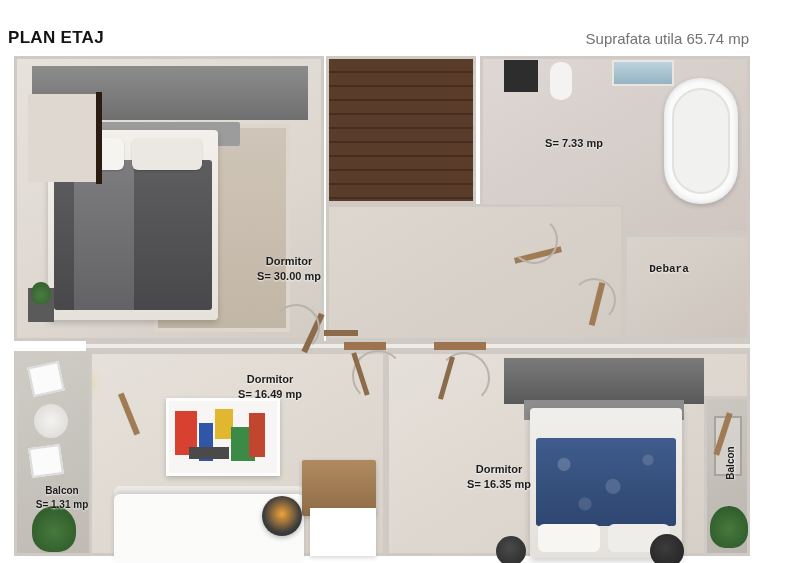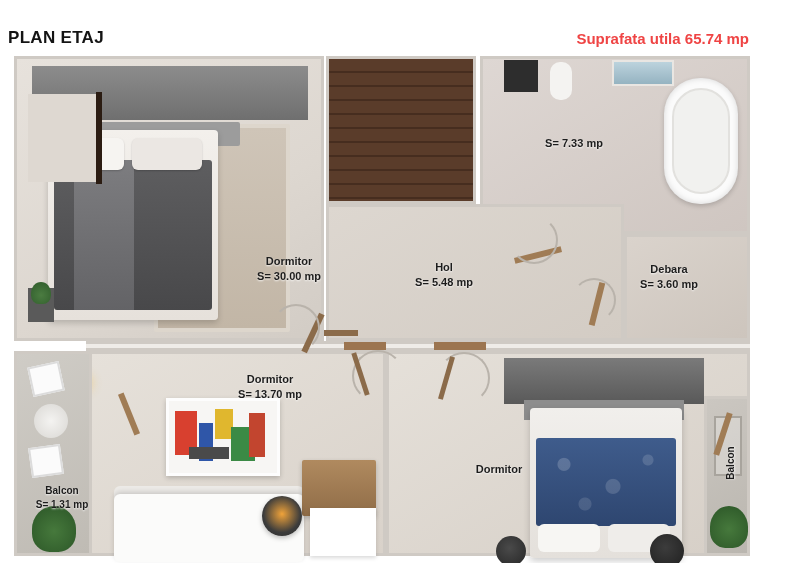--- a/index.html
+++ b/index.html
@@ -30,22 +30,22 @@
     font-weight: bold;
     color: #141414;
     letter-spacing: 0.3px;
     text-align: right;
   }
   .area-title {
     position: absolute;
     right: 45px;
     top: 30px;
     font-size: 15px;
-    font-weight: bold;
-    color: #ef4444;
+    font-weight: normal;
+    color: #737373;
     white-space: nowrap;
   }
 
   
   .plan {
     position: absolute;
     left: 0;
     top: 52px;
     width: 794px;
     height: 511px;
@@ -565,37 +565,33 @@
 
     <div class="label" style="left:200px; top:198px; width:150px;">
       <span class="nm">Dormitor</span>
       <span class="ar">S= 30.00 mp</span>
     </div>
 
     <div class="label" style="left:495px; top:80px; width:130px;">
       <span class="ar">S= 7.33 mp</span>
     </div>
 
-    <div class="label" style="left:370px; top:204px; width:120px;">
-      <span class="nm">Hol</span>
-      <span class="ar">S= 5.48 mp</span>
-    </div>
-
-    <div class="label" style="left:590px; top:206px; width:130px;">
+
+    <div class="label" style="left:590px; top:206px; width:130px;font-family:Liberation Mono, monospace;">
       <span class="nm">Debara</span>
-      <span class="ar">S= 3.60 mp</span>
     </div>
 
     <div class="label" style="left:186px; top:316px; width:140px;">
       <span class="nm">Dormitor</span>
-      <span class="ar">S= 13.70 mp</span>
+      <span class="ar">S= 16.49 mp</span>
     </div>
 
     <div class="label" style="left:410px; top:406px; width:150px;">
       <span class="nm">Dormitor</span>
+      <span class="ar">S= 16.35 mp</span>
     </div>
 
     <div class="label small" style="left:0px; top:428px; width:96px;">
       <span class="nm">Balcon</span>
       <span class="ar">S= 1.31 mp</span>
     </div>
 
     <div class="label small vertical" style="left:672px; top:400px; width:90px;">
       <span class="nm">Balcon</span>
     </div>

